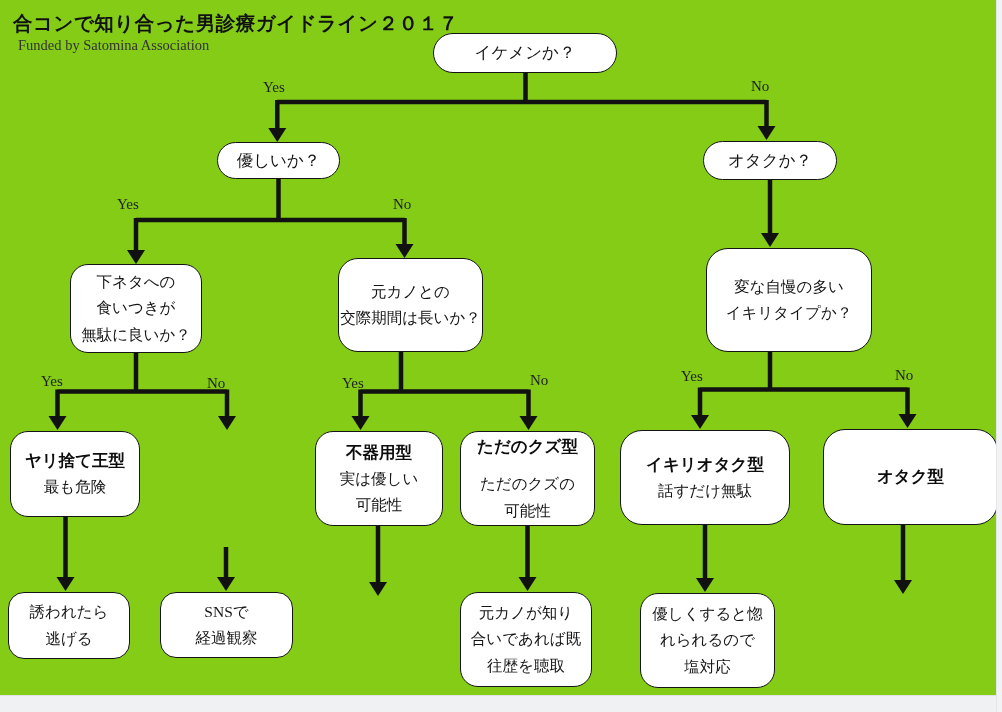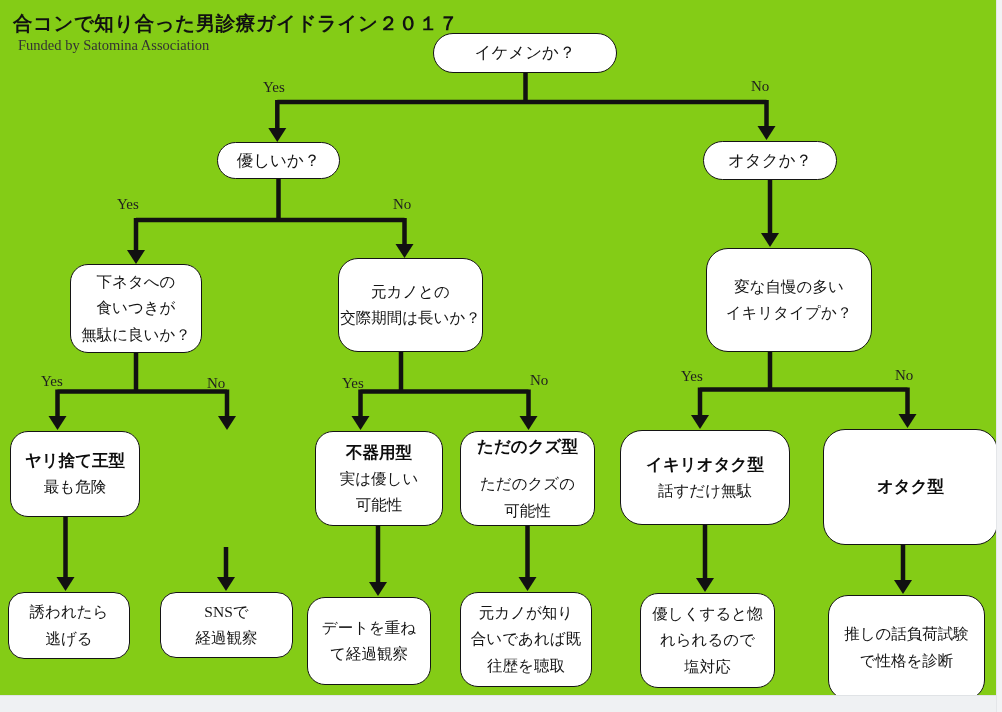--- a/index.html
+++ b/index.html
@@ -195,52 +195,44 @@
     <div class="node-title">ただのクズ型</div>
     <div class="node-desc">ただのクズの
 可能性</div>
   </div>
 
   <div class="node" style="left:620px; top:430px; width:170px; height:95px; border-radius:22px;">
     <div class="node-title">イキリオタク型</div>
     <div class="node-desc">話すだけ無駄</div>
   </div>
 
-  <div class="node" style="left:823px; top:429px; width:175px; height:116px; border-radius:22px;">
+  <div class="node" style="left:823px; top:429px; width:175px; height:96px; border-radius:22px;">
     <div class="node-title">オタク型</div>
   </div>
 
   <div class="node" style="left:8px; top:592px; width:122px; height:67px; border-radius:16px;">
     <div class="node-text">誘われたら
 逃げる</div>
   </div>
 
   <div class="node" style="left:160px; top:592px; width:133px; height:66px; border-radius:16px;">
     <div class="node-text">SNSで
 経過観察</div>
   </div>
 
-  <div class="node" style="left:307px; top:597px; width:124px; height:88px; border-radius:18px;">
-    <div class="node-text">デートを重ね
-て経過観察</div>
-  </div>
 
   <div class="node" style="left:460px; top:592px; width:132px; height:95px; border-radius:18px;">
     <div class="node-text">元カノが知り
 合いであれば既
 往歴を聴取</div>
   </div>
 
   <div class="node" style="left:640px; top:593px; width:135px; height:95px; border-radius:18px;">
     <div class="node-text">優しくすると惚
 れられるので
 塩対応</div>
   </div>
 
-  <div class="node" style="left:828px; top:595px; width:157px; height:105px; border-radius:20px;">
-    <div class="node-text">推しの話負荷試験
-で性格を診断</div>
-  </div>
 
   <div class="edge-strip-bottom"></div>
   <div class="edge-strip-right"></div>
 
 </div>
 
 </body></html>

